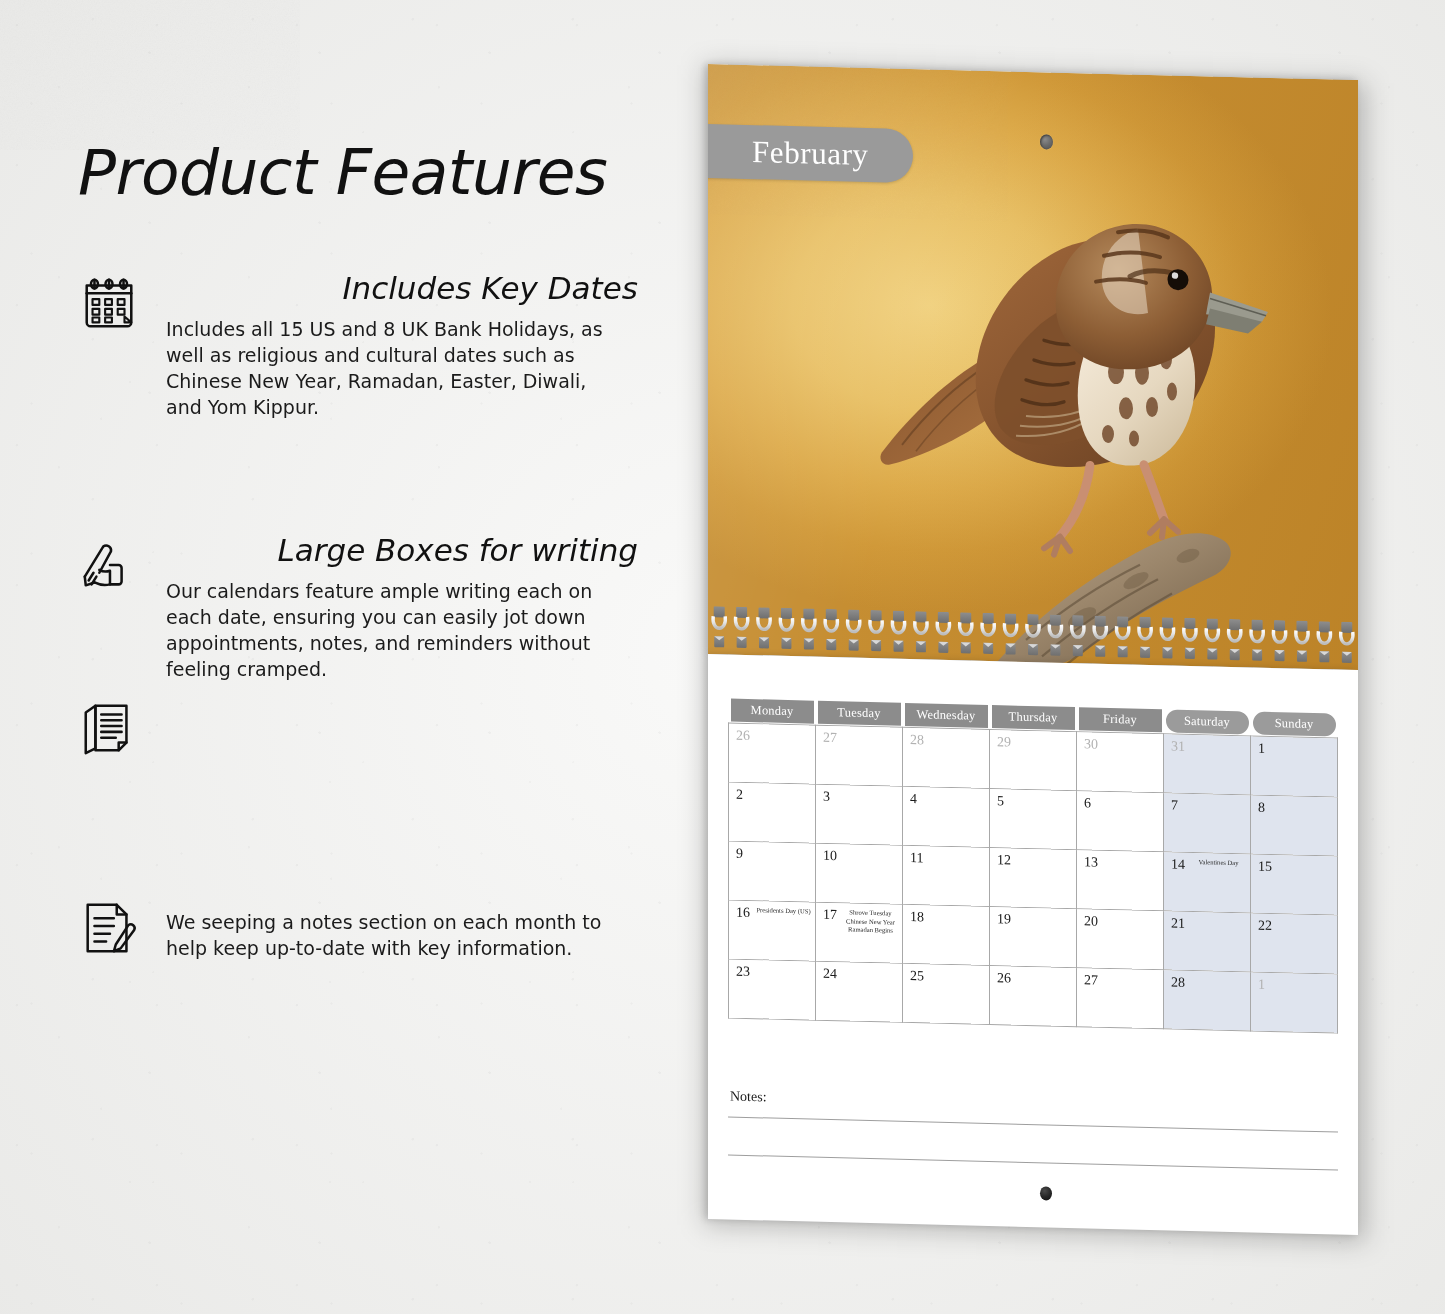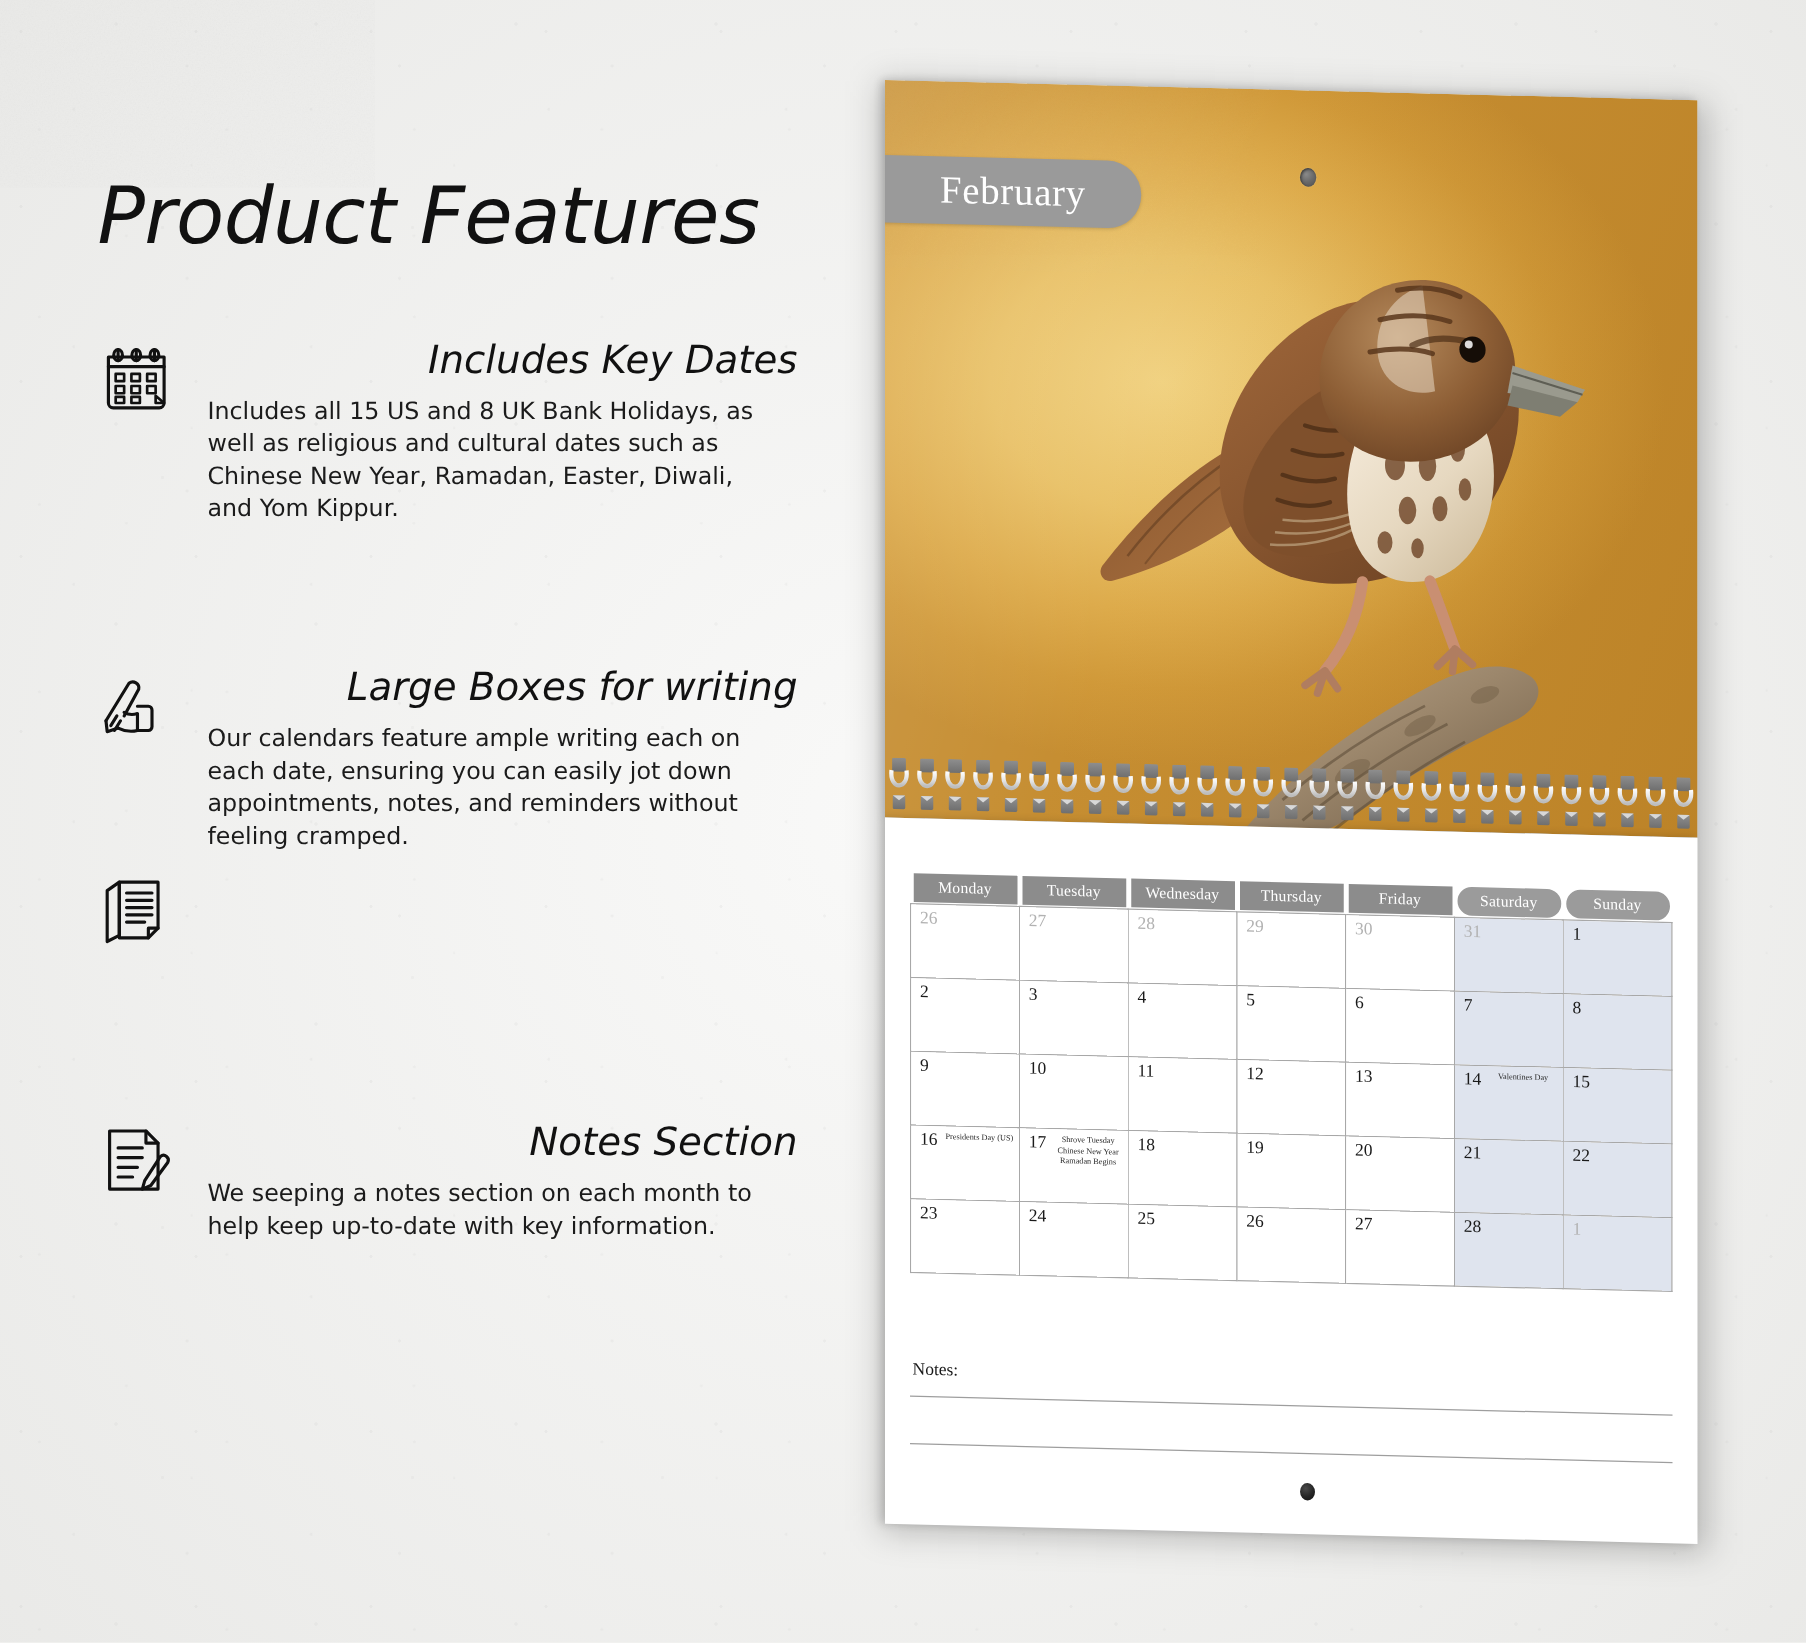--- a/index.html
+++ b/index.html
@@ -385,21 +385,20 @@
 
   <div class="feature" id="feature-3">
     <div class="feature-icon">
       <svg viewBox="0 0 64 64" fill="none" stroke="#111111" stroke-width="2.6" stroke-linecap="round" stroke-linejoin="round">
         <path d="M10 7 h30 l10 10 v38 h-40 z"></path>
         <path d="M40 7 v10 h10"></path>
         <path d="M17 21 h20 M17 29 h20 M17 37 h16 M17 45 h12"></path>
         <path d="M52 28 a4 4 0 0 1 6 5 L44 52 l-7 3 l2 -7 z"></path>
       </svg>
     </div>
-    <div class="feature-head">Notes Section</div>
     <div class="feature-body">We seeping a notes section on each month to help keep up-to-date with key information.</div>
   </div>
 </div>
 
 <div id="calendar-wrap">
 
   <div id="calendar-shadow"></div>
 
   <div id="photo-panel">
     <div id="photo-bg"></div>

